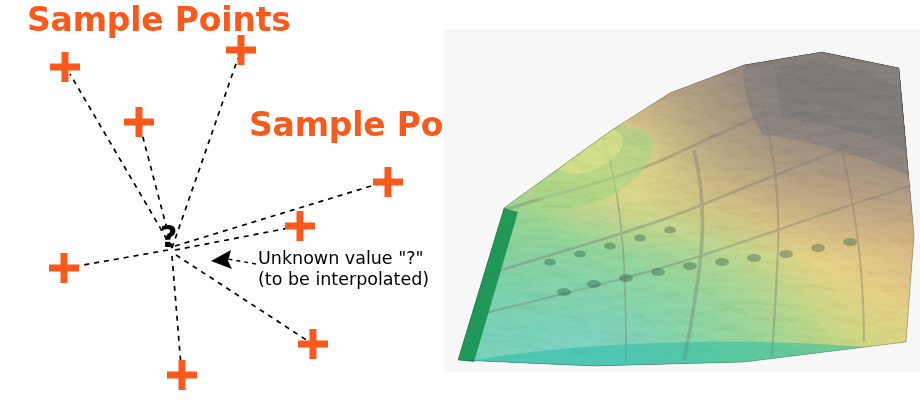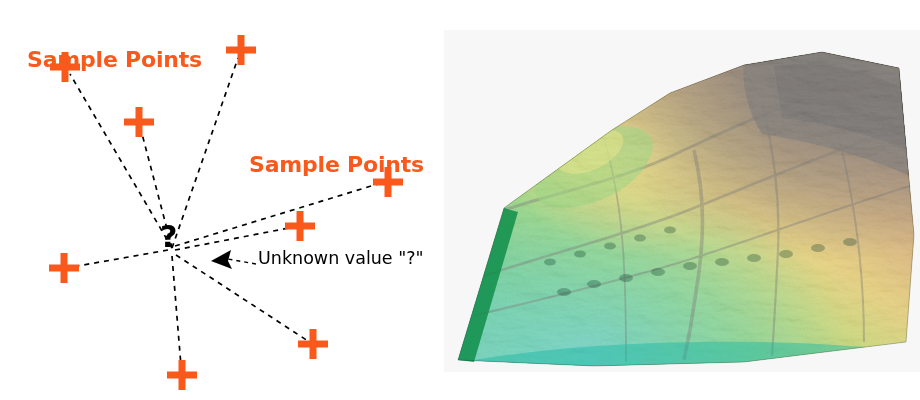--- a/index.html
+++ b/index.html
@@ -33,25 +33,24 @@
   #diagram-svg {
     position: absolute;
     left: 0;
     top: 0;
   }
   .sample-label {
     position: absolute;
     color: #f9591b;
     font-family: "DejaVu Sans", sans-serif;
     font-weight: bold;
-    font-size: 22px;
+    font-size: 33px;
     letter-spacing: -0.2px;
     white-space: nowrap;
     line-height: 1;
-    margin-top: 46px;
   }
   #label-sample-points-1 { left: 27px; top: 3px; }
   #label-sample-points-2 { left: 249px; top: 108px; }
 
   #annotation-block {
     position: absolute;
     left: 258px;
     top: 248px;
     color: #000000;
     font-family: "DejaVu Sans", sans-serif;
@@ -151,20 +150,21 @@
     </svg>
 
     <div class="sample-label" id="label-sample-points-1">Sample Points</div>
 
     <div class="sample-label" id="label-sample-points-2">Sample Points</div>
 
     <div id="unknown-qmark">?</div>
 
     <div id="annotation-block">
       <div>Unknown value "?"</div>
+      <div>(to be interpolated)</div>
     </div>
   </div>
 
   <div id="terrain-panel">
     <svg id="terrain-svg" width="476" height="342" viewBox="0 0 476 342">
       <defs>
 
         <linearGradient id="elevRamp" x1="0.05" y1="1" x2="0.95" y2="0">
           <stop offset="0.00" stop-color="#1eb9a6"></stop>
           <stop offset="0.09" stop-color="#16b97e"></stop>

